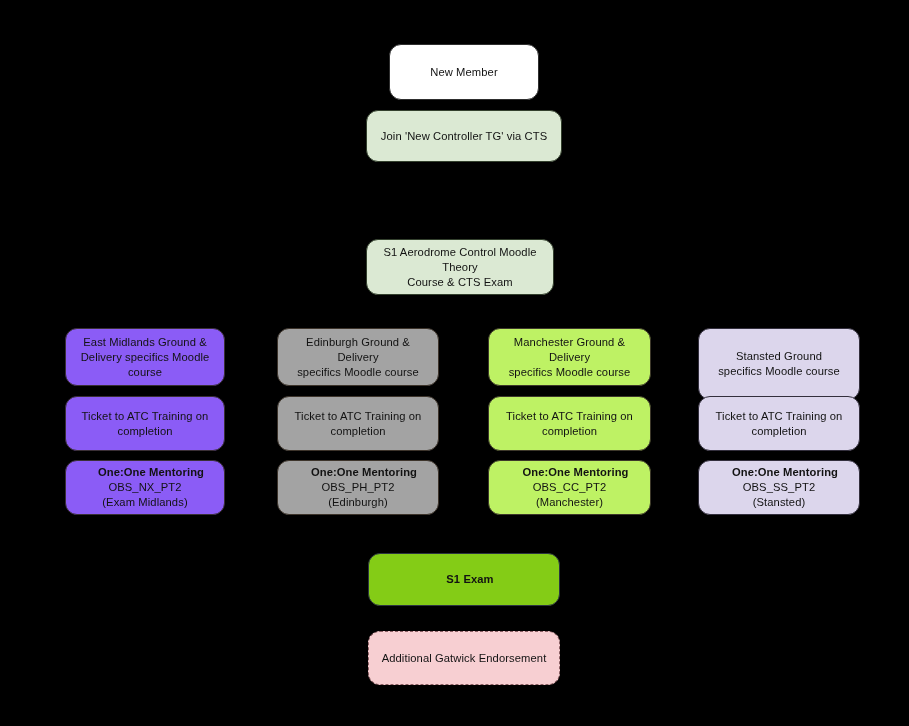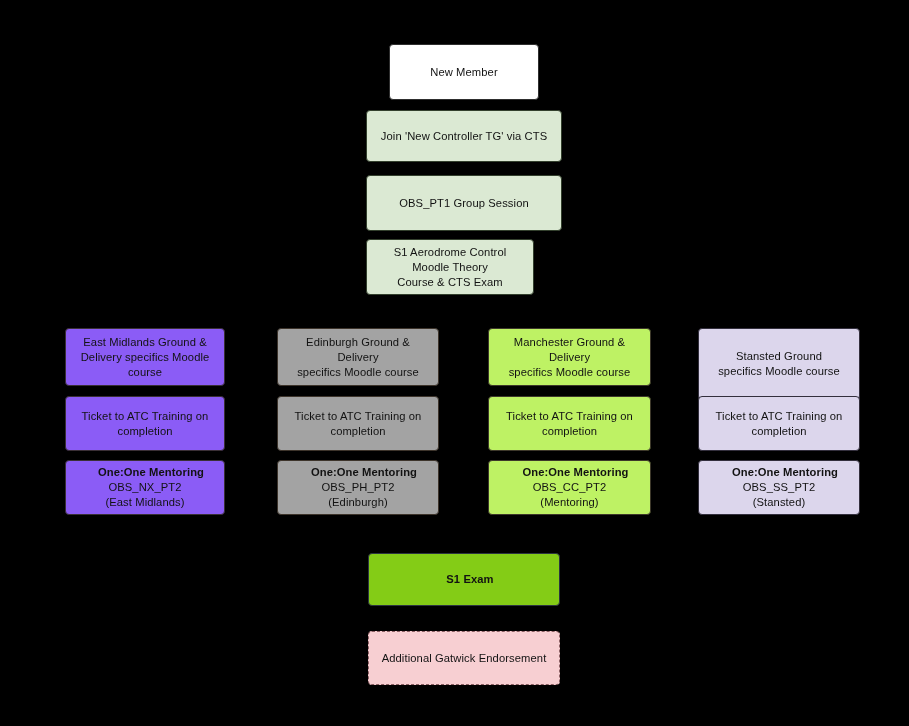--- a/index.html
+++ b/index.html
@@ -17,21 +17,21 @@
   }
   #canvas {
     position: absolute;
     inset: 0;
     width: 909px;
     height: 726px;
   }
   .node {
     position: absolute;
     box-sizing: border-box;
-    border-radius: 4px;
+    border-radius: 12px;
     border: 1px solid #3a3a3a;
     display: flex;
     align-items: center;
     justify-content: center;
     text-align: center;
     color: #121212;
     font-size: 11.2px;
     line-height: 15px;
     padding: 4px 9px;
     letter-spacing: 0.1px;
@@ -61,26 +61,21 @@
     <div class="node fill-white" style="left: 389px; top: 44px; width: 150px; height: 56px;">
       <div>
         <span class="txt">New Member</span>
       </div>
     </div>
     <div class="node fill-green" style="left: 366px; top: 110px; width: 196px; height: 52px;">
       <div>
         <span class="txt">Join 'New Controller TG' via CTS</span>
       </div>
     </div>
-    <div class="node fill-green" style="left: 366px; top: 175px; width: 196px; height: 56px;">
-      <div>
-        <span class="txt">OBS_PT1 Group Session</span>
-      </div>
-    </div>
-    <div class="node fill-green" style="left: 366px; top: 239px; width: 168px; height: 56px;">
+    <div class="node fill-green" style="left: 366px; top: 239px; width: 188px; height: 56px;">
       <div>
         <span class="txt">S1 Aerodrome Control Moodle Theory
 Course &amp; CTS Exam</span>
       </div>
     </div>
     <div class="node fill-pink" style="left: 65px; top: 328px; width: 160px; height: 58px;">
       <div>
         <span class="txt">East Midlands Ground &amp;
 Delivery specifics Moodle
 course</span>
@@ -89,21 +84,21 @@
     <div class="node fill-pink" style="left: 65px; top: 396px; width: 160px; height: 55px;">
       <div>
         <span class="txt">Ticket to ATC Training on
 completion</span>
       </div>
     </div>
     <div class="node fill-pink bold" style="left: 65px; top: 460px; width: 160px; height: 55px;">
       <div>
         <span class="txt">One:One Mentoring</span>
         <span class="sub">OBS_NX_PT2
-(East Midlands)</span>
+(Exam Midlands)</span>
       </div>
     </div>
     <div class="node fill-peach" style="left: 277px; top: 328px; width: 162px; height: 58px;">
       <div>
         <span class="txt">Edinburgh Ground &amp; Delivery
 specifics Moodle course</span>
       </div>
     </div>
     <div class="node fill-peach" style="left: 277px; top: 396px; width: 162px; height: 55px;">
       <div>
@@ -127,21 +122,21 @@
     <div class="node fill-yellow" style="left: 488px; top: 396px; width: 163px; height: 55px;">
       <div>
         <span class="txt">Ticket to ATC Training on
 completion</span>
       </div>
     </div>
     <div class="node fill-yellow bold" style="left: 488px; top: 460px; width: 163px; height: 55px;">
       <div>
         <span class="txt">One:One Mentoring</span>
         <span class="sub">OBS_CC_PT2
-(Mentoring)</span>
+(Manchester)</span>
       </div>
     </div>
     <div class="node fill-purple" style="left: 698px; top: 328px; width: 162px; height: 72px;">
       <div>
         <span class="txt">Stansted Ground
 specifics Moodle course</span>
       </div>
     </div>
     <div class="node fill-purple" style="left: 698px; top: 396px; width: 162px; height: 55px;">
       <div>

